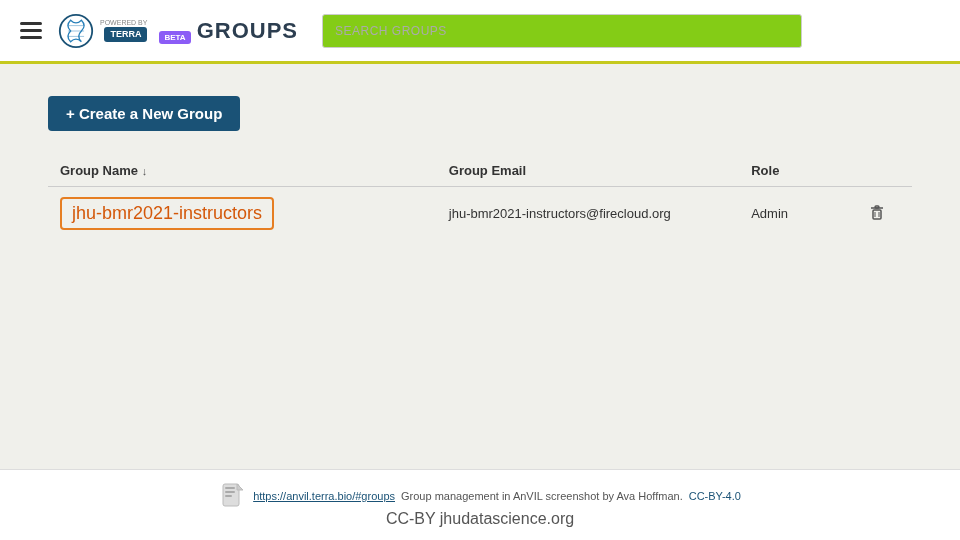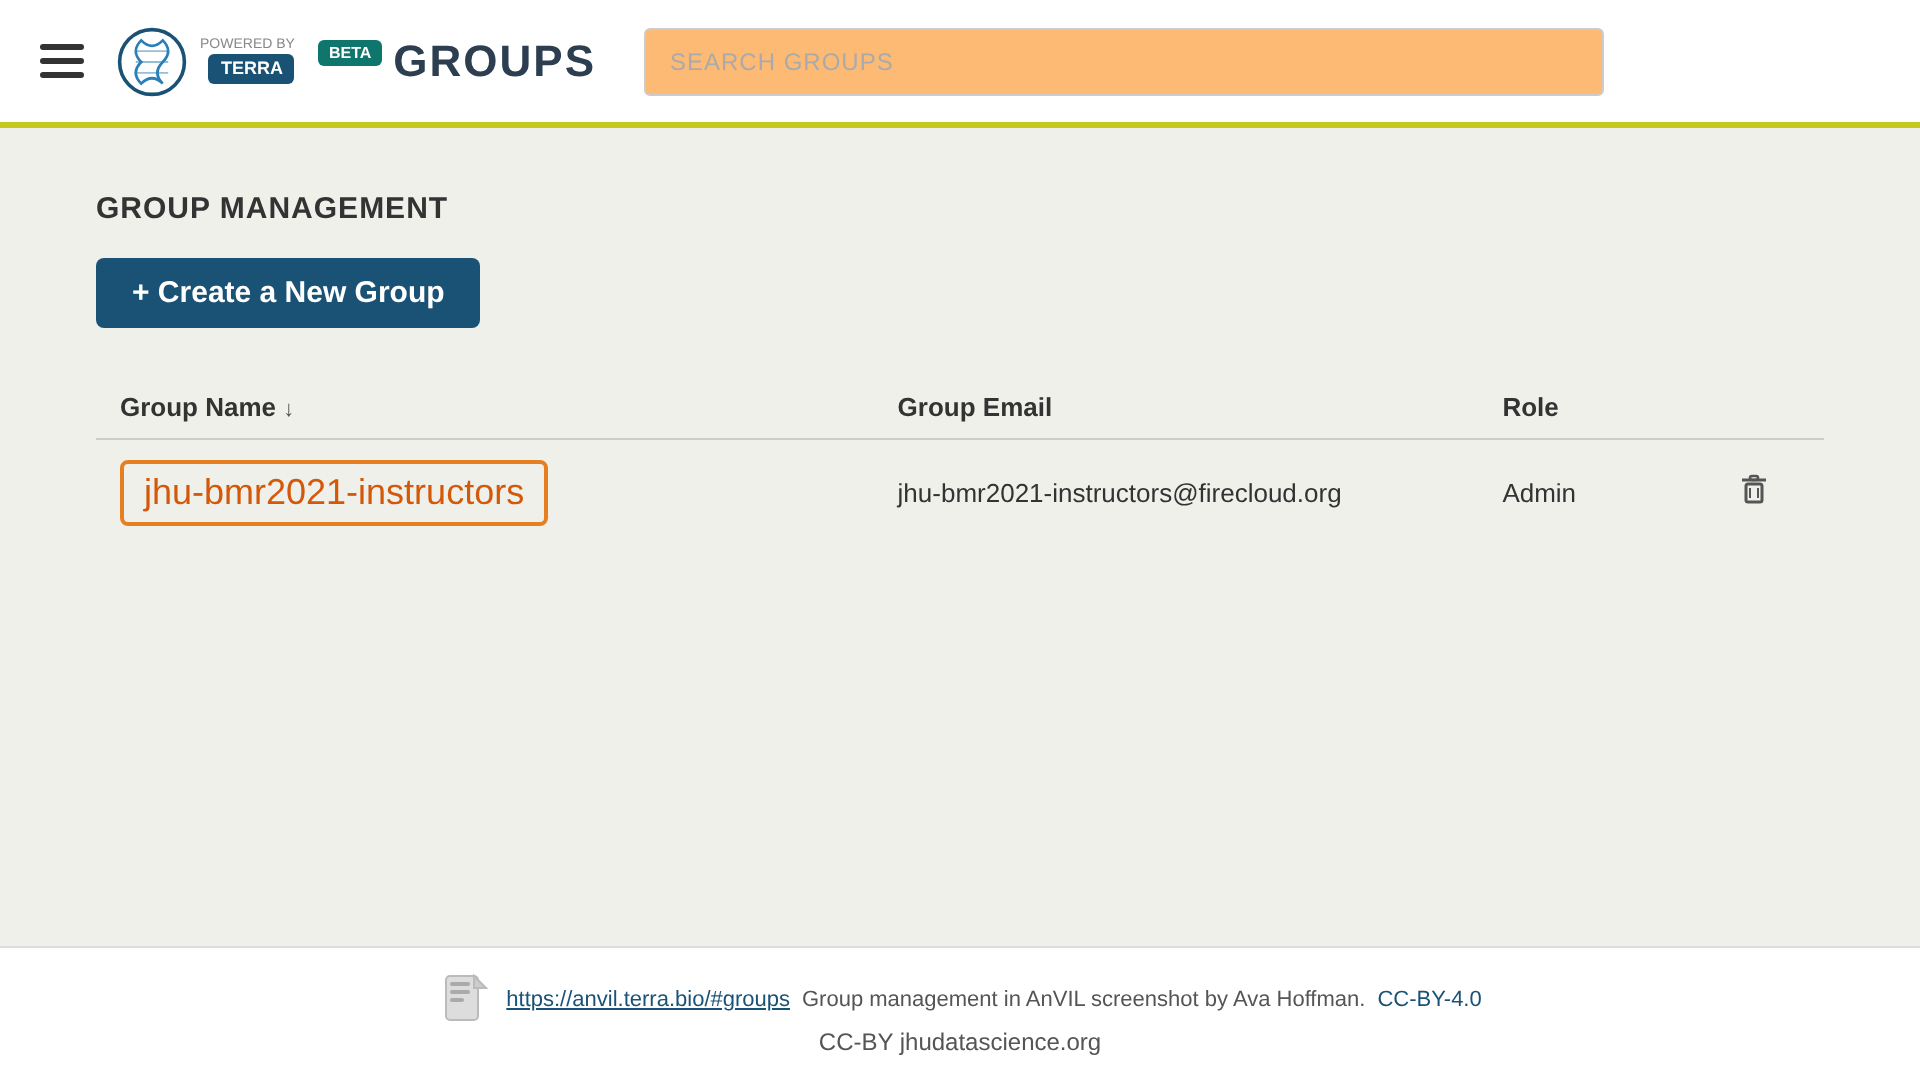--- a/index.html
+++ b/index.html
@@ -69,28 +69,28 @@
       border-radius: 3px;
     }
 
     .groups-title-area {
       display: flex;
       align-items: center;
       gap: 6px;
     }
 
     .beta-badge {
-      background: #0f766e;
+      background: #8b5cf6;
       color: white;
       font-size: 8px;
       font-weight: bold;
       padding: 2px 5px;
       border-radius: 3px;
       align-self: flex-start;
-      margin-top: 2px;
+      margin-top: 14px;
     }
 
     .groups-label {
       font-size: 22px;
       font-weight: bold;
       color: #2c3e50;
       letter-spacing: 1px;
     }
 
     .search-bar {
@@ -101,21 +101,21 @@
 
     .search-bar input {
       width: 100%;
       height: 34px;
       border: 1px solid #ccc;
       border-radius: 3px;
       padding: 0 12px;
       font-size: 13px;
       color: #555;
       outline: none;
-      background: #fdba74;
+      background: #84cc16;
     }
 
     .search-bar input::placeholder {
       color: #aaa;
       text-transform: uppercase;
       font-size: 12px;
       letter-spacing: 0.5px;
     }
 
     
@@ -243,21 +243,21 @@
       text-decoration: underline;
       cursor: pointer;
     }
 
     .footer-cc-link {
       color: #1a5276;
       cursor: pointer;
     }
 
     .footer-right {
-      font-size: 12px;
+      font-size: 16px;
       color: #555;
     }
 
     .paper-icon {
       width: 28px;
       height: 28px;
       flex-shrink: 0;
     }
   </style>
 </head>
@@ -291,21 +291,20 @@
     <span class="groups-label">GROUPS</span>
   </div>
 
   <div class="search-bar">
     <input type="text" placeholder="SEARCH GROUPS" style="">
   </div>
 </header>
 
 <div class="main-content">
 
-  <div class="section-title">GROUP MANAGEMENT</div>
 
   <button class="create-btn">+ Create a New Group</button>
 
   <table class="groups-table">
     <thead>
       <tr>
         <th>
           <span>Group Name</span>
           <span class="sort-icon">↓</span>
         </th>

